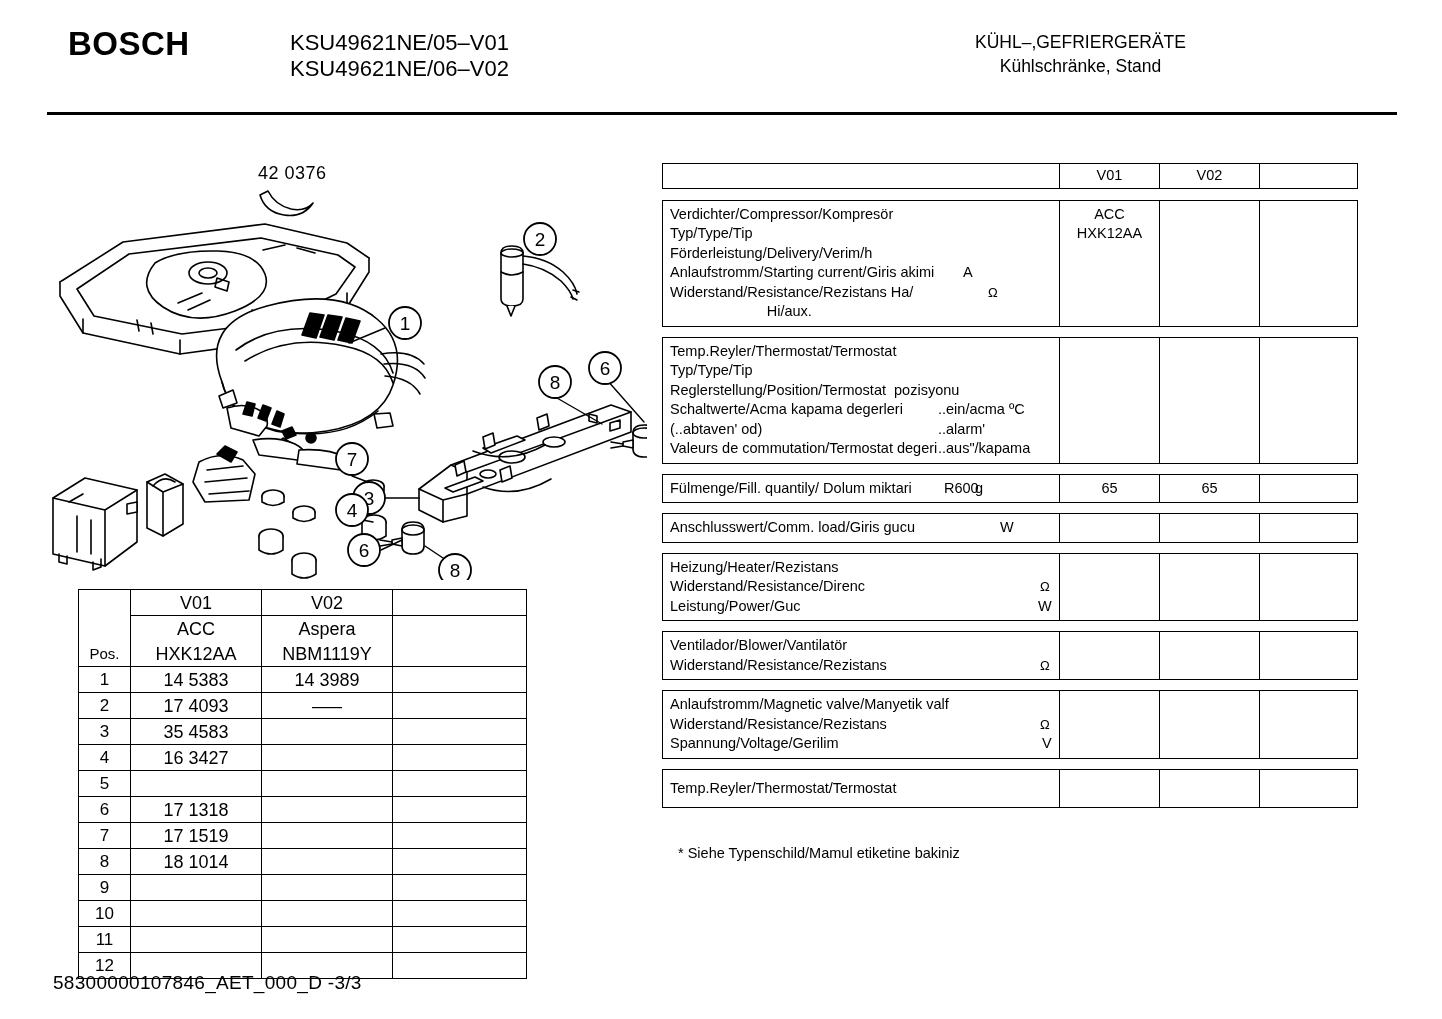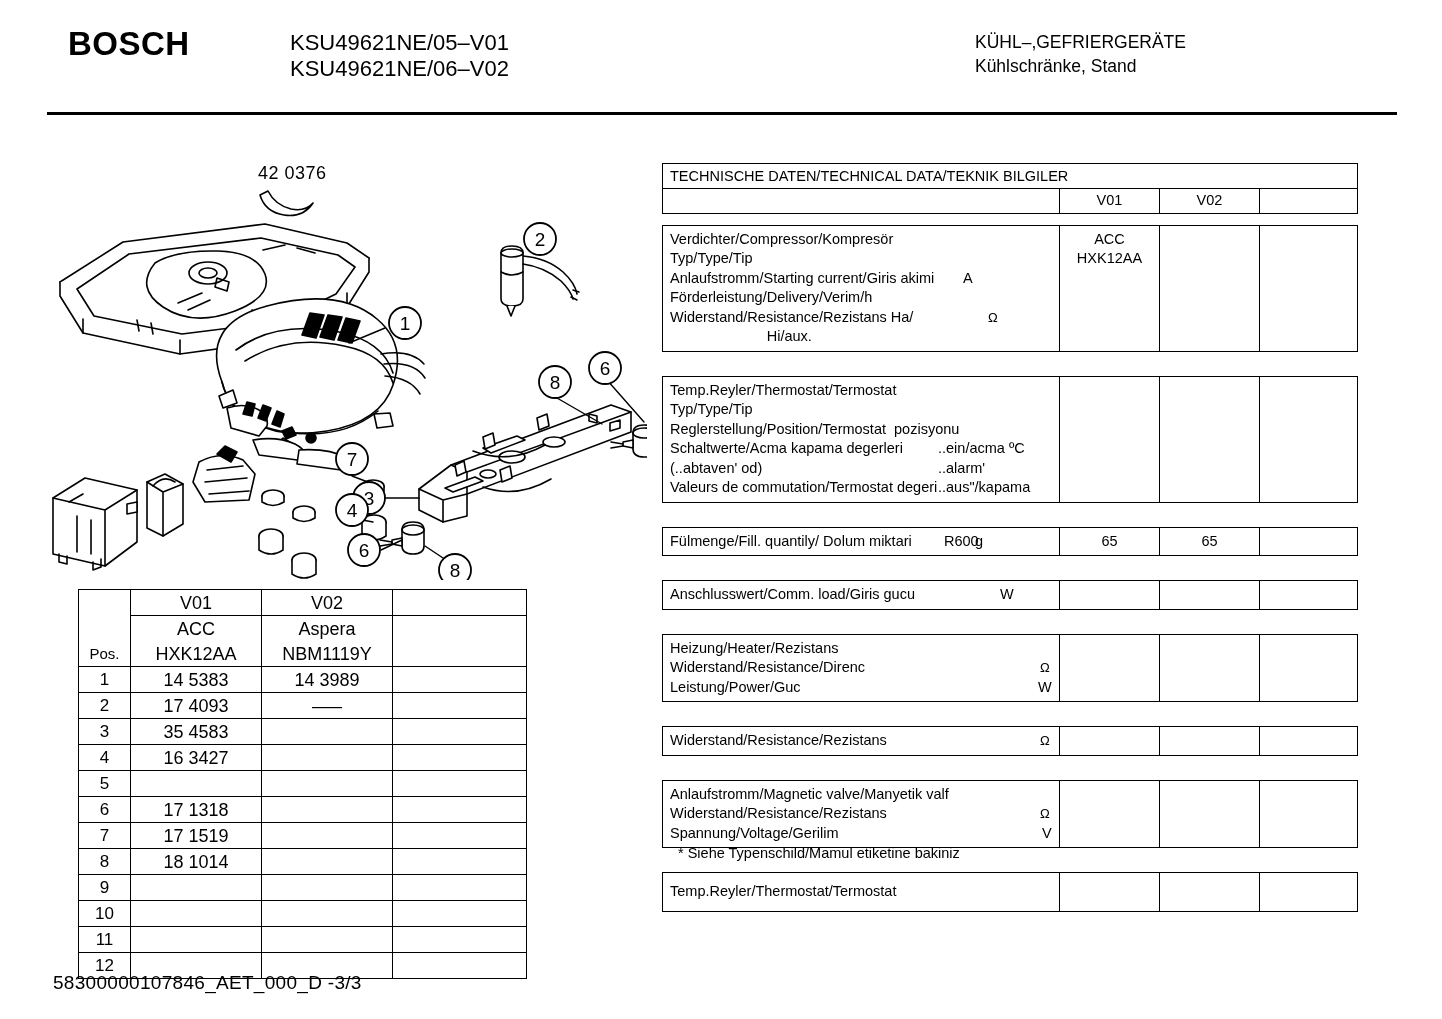--- a/index.html
+++ b/index.html
@@ -31,21 +31,21 @@
   #model-block {
     position: absolute;
     left: 290px; top: 30px;
     font-size: 22px;
     line-height: 26px;
   }
 
   #category-block {
     position: absolute;
     right: 30px; top: 30px;
-    text-align: left;
+    text-align: center;
     font-size: 17.5px;
     line-height: 24px;
   }
 
   #header-rule {
     position: absolute;
     left: 47px; top: 112px;
     width: 1350px; height: 0;
     border-top: 3px solid #000;
   }
@@ -84,21 +84,21 @@
   #parts-table td.nb      { border-top: none; border-bottom: none; }
   #parts-table td.nb-b    { border-bottom: none; }
   #parts-table td.nb-t    { border-top: none; }
 
   
   #tech-data { position: absolute; left: 662px; top: 163px; width: 696px; }
 
   .tech-block {
     border: 1.5px solid #000;
     display: flex;
-    margin-bottom: 24px;
+    margin-bottom: 10px;
     box-sizing: border-box;
   }
 
   .tb-label {
     flex: 0 0 396px;
     padding: 4px 0 4px 7px;
     font-size: 14.5px;
     line-height: 19.5px;
     box-sizing: border-box;
     position: relative;
@@ -418,35 +418,34 @@
         <td class="c-pos pos-num">12</td>
         <td class="c-v01"></td>
         <td class="c-v02"></td>
         <td class="c-v03"></td>
       </tr>
   </tbody>
 </table>
 
 <div id="tech-data">
 
-  <div class="tech-title">TECHNISCHE DATEN/TECHNICAL DATA/TEKNIK BILGILER</div>
 
   <div class="tech-block tech-head">
     <div class="tb-label">&nbsp;</div>
     <div class="tb-col">V01</div>
     <div class="tb-col">V02</div>
     <div class="tb-col last">&nbsp;</div>
   </div>
 
   <div class="tech-block">
     <div class="tb-label">
       <div class="lbl-row">Verdichter/Compressor/Kompresör</div>
       <div class="lbl-row">Typ/Type/Tip</div>
+      <div class="lbl-row">Förderleistung/Delivery/Verim/h</div>
       <div class="lbl-row"><span>Anlaufstromm/Starting current/Giris akimi</span><span class="unit" style="left:293px;">A</span></div>
-      <div class="lbl-row">Förderleistung/Delivery/Verim/h</div>
       <div class="lbl-row"><span>Widerstand/Resistance/Rezistans Ha/</span><span class="unit" style="left:318px;font-size:13px;">Ω</span></div>
       <div class="lbl-row">                        Hi/aux.</div>
     </div>
     <div class="tb-col">
       <div>ACC</div>
       <div>HXK12AA</div>
     </div>
     <div class="tb-col">&nbsp;</div>
     <div class="tb-col last">&nbsp;</div>
   </div>
@@ -489,20 +488,21 @@
       <div class="lbl-row"><span>Widerstand/Resistance/Direnc</span><span class="unit" style="left:370px;font-size:13px;">Ω</span></div>
       <div class="lbl-row"><span>Leistung/Power/Guc</span><span class="unit" style="left:368px;">W</span></div>
     </div>
     <div class="tb-col">&nbsp;</div>
     <div class="tb-col">&nbsp;</div>
     <div class="tb-col last">&nbsp;</div>
   </div>
 
   <div class="tech-block">
     <div class="tb-label">
+      <div class="lbl-row">Ventilador/Blower/Vantilatör</div>
       <div class="lbl-row"><span>Widerstand/Resistance/Rezistans</span><span class="unit" style="left:370px;font-size:13px;">Ω</span></div>
     </div>
     <div class="tb-col">&nbsp;</div>
     <div class="tb-col">&nbsp;</div>
     <div class="tb-col last">&nbsp;</div>
   </div>
 
   <div class="tech-block">
     <div class="tb-label">
       <div class="lbl-row">Anlaufstromm/Magnetic valve/Manyetik valf</div>

